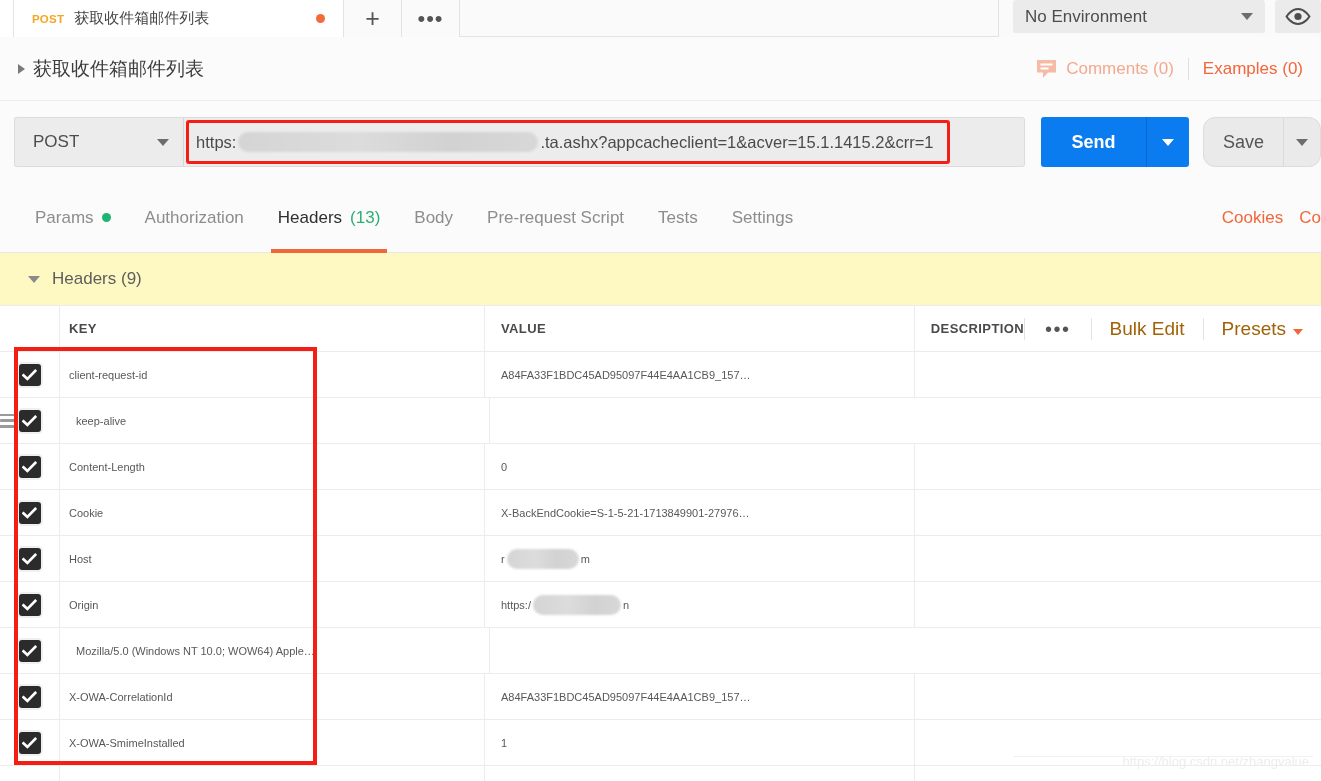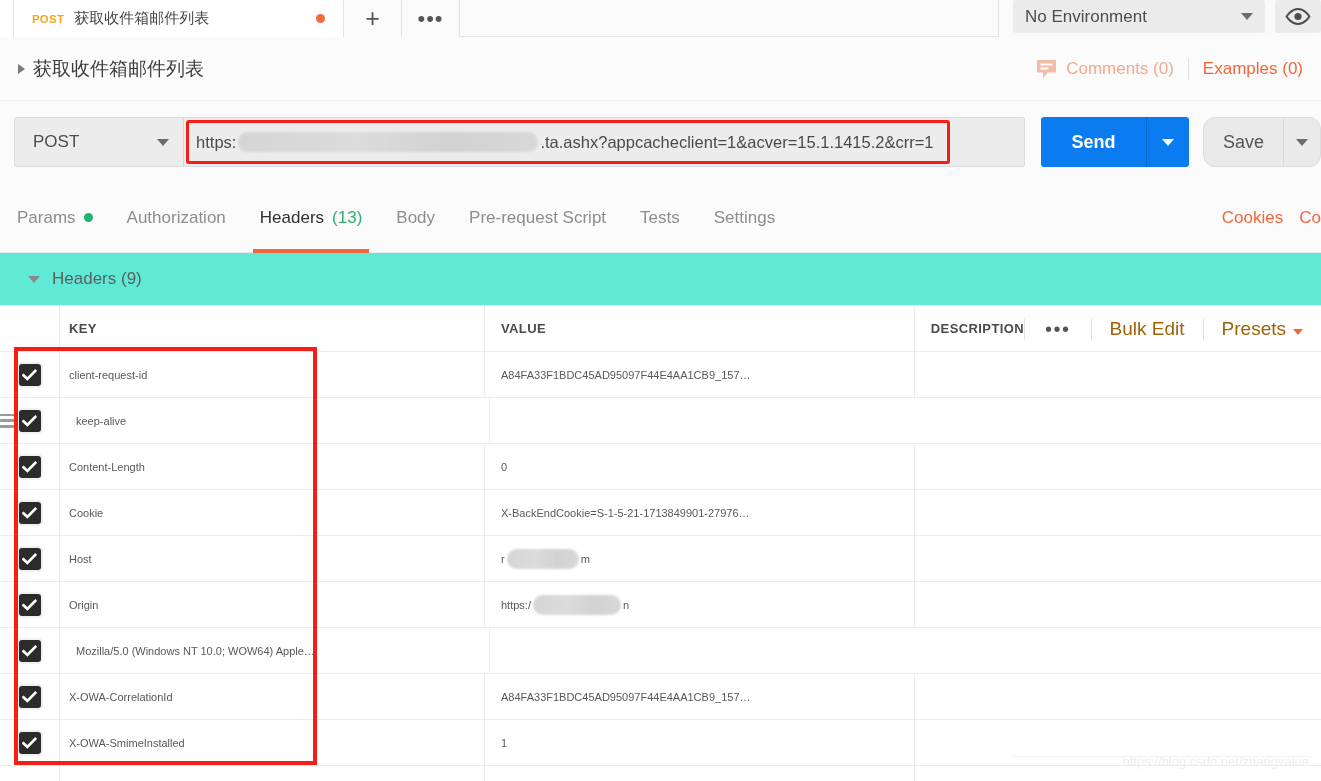--- a/index.html
+++ b/index.html
@@ -147,40 +147,40 @@
     margin-left:14px; height:50px; background:#eaeaea; border:1px solid #dcdcdc;
     border-radius:12px; display:flex; align-items:stretch; color:#555;
   }
   .save-label { display:flex;align-items:center;justify-content:center; width:80px; font-size:18px; border-right:1px solid #dadada; }
   .save-caret { width:36px; display:flex;align-items:center;justify-content:center; }
 
   
   .reqtabs {
     position:absolute; left:0; top:183px; width:1321px; height:70px;
     background:#fbfbfb; border-bottom:1px solid #e8e8e8;
-    display:flex; align-items:center; 
+    display:flex; align-items:center; padding-left:18px;
   }
   .rtab {
     position:relative; height:70px; display:flex; align-items:center;
     padding:0 17px; font-size:17px; color:#8d8d8d; gap:8px;
   }
   .rtab.active { color:#2f2f2f; }
   .rtab.active::after {
     content:""; position:absolute; left:10px; right:10px; bottom:0;
     height:4px; background:#f2663c;
   }
   .rtab .count { color:#2fae75; }
   .dot-green { width:9px;height:9px;border-radius:50%;background:#1eb573; }
   .reqtabs-right { margin-left:auto; display:flex; align-items:center; gap:16px; padding-right:0; }
   .link-orange { color:#f2663c; font-size:17px; white-space:nowrap; }
 
   
   .hdr-section {
     position:absolute; left:0; top:253px; width:1321px; height:53px;
-    background:#5eead4; display:flex; align-items:center; padding-left:28px;
+    background:#fef9c3; display:flex; align-items:center; padding-left:28px;
     border-bottom:1px solid #ececec;
   }
   .tri-dn {
     width:0;height:0;border-left:6px solid transparent;border-right:6px solid transparent;
     border-top:7px solid #8a8a8a; margin-right:12px;
   }
   .hdr-section-label { font-size:17px; color:#5e5e5e; }
 
   
   .tbl { position:absolute; left:0; top:306px; width:1321px; }

